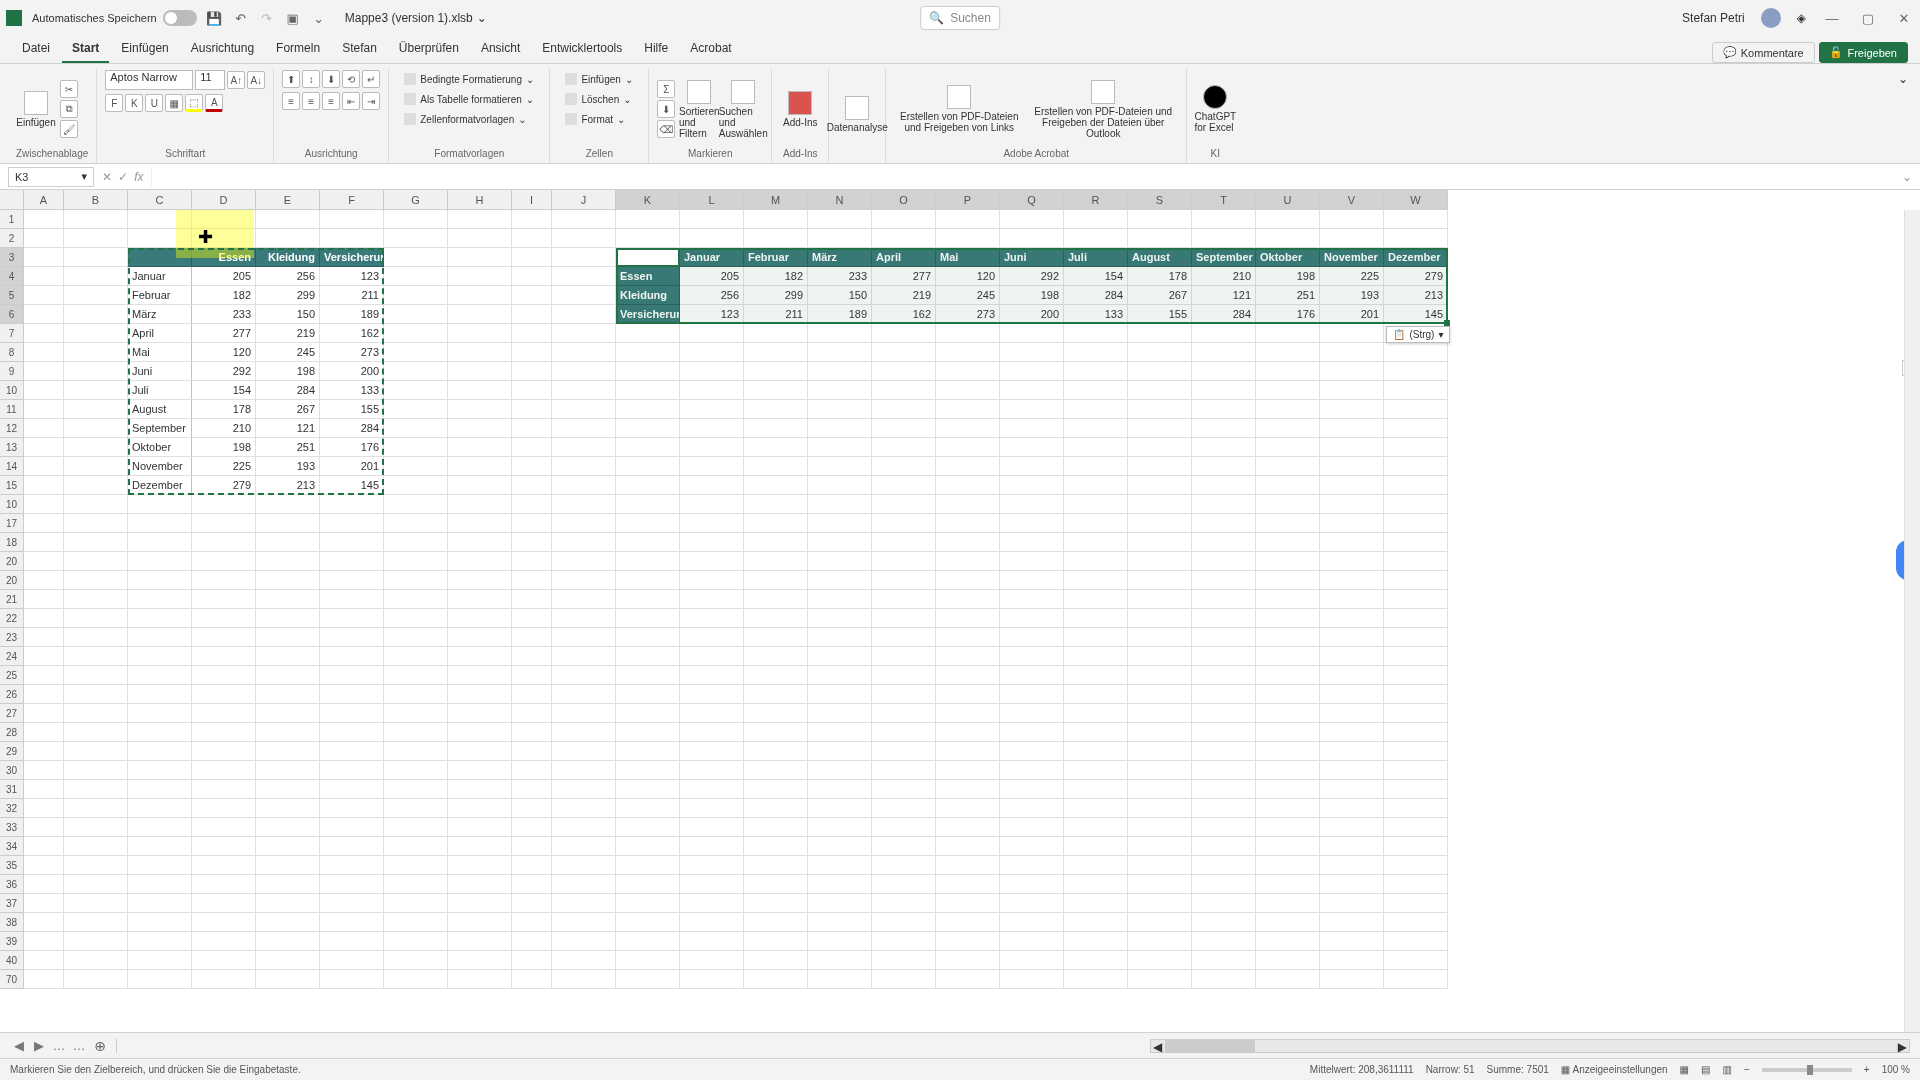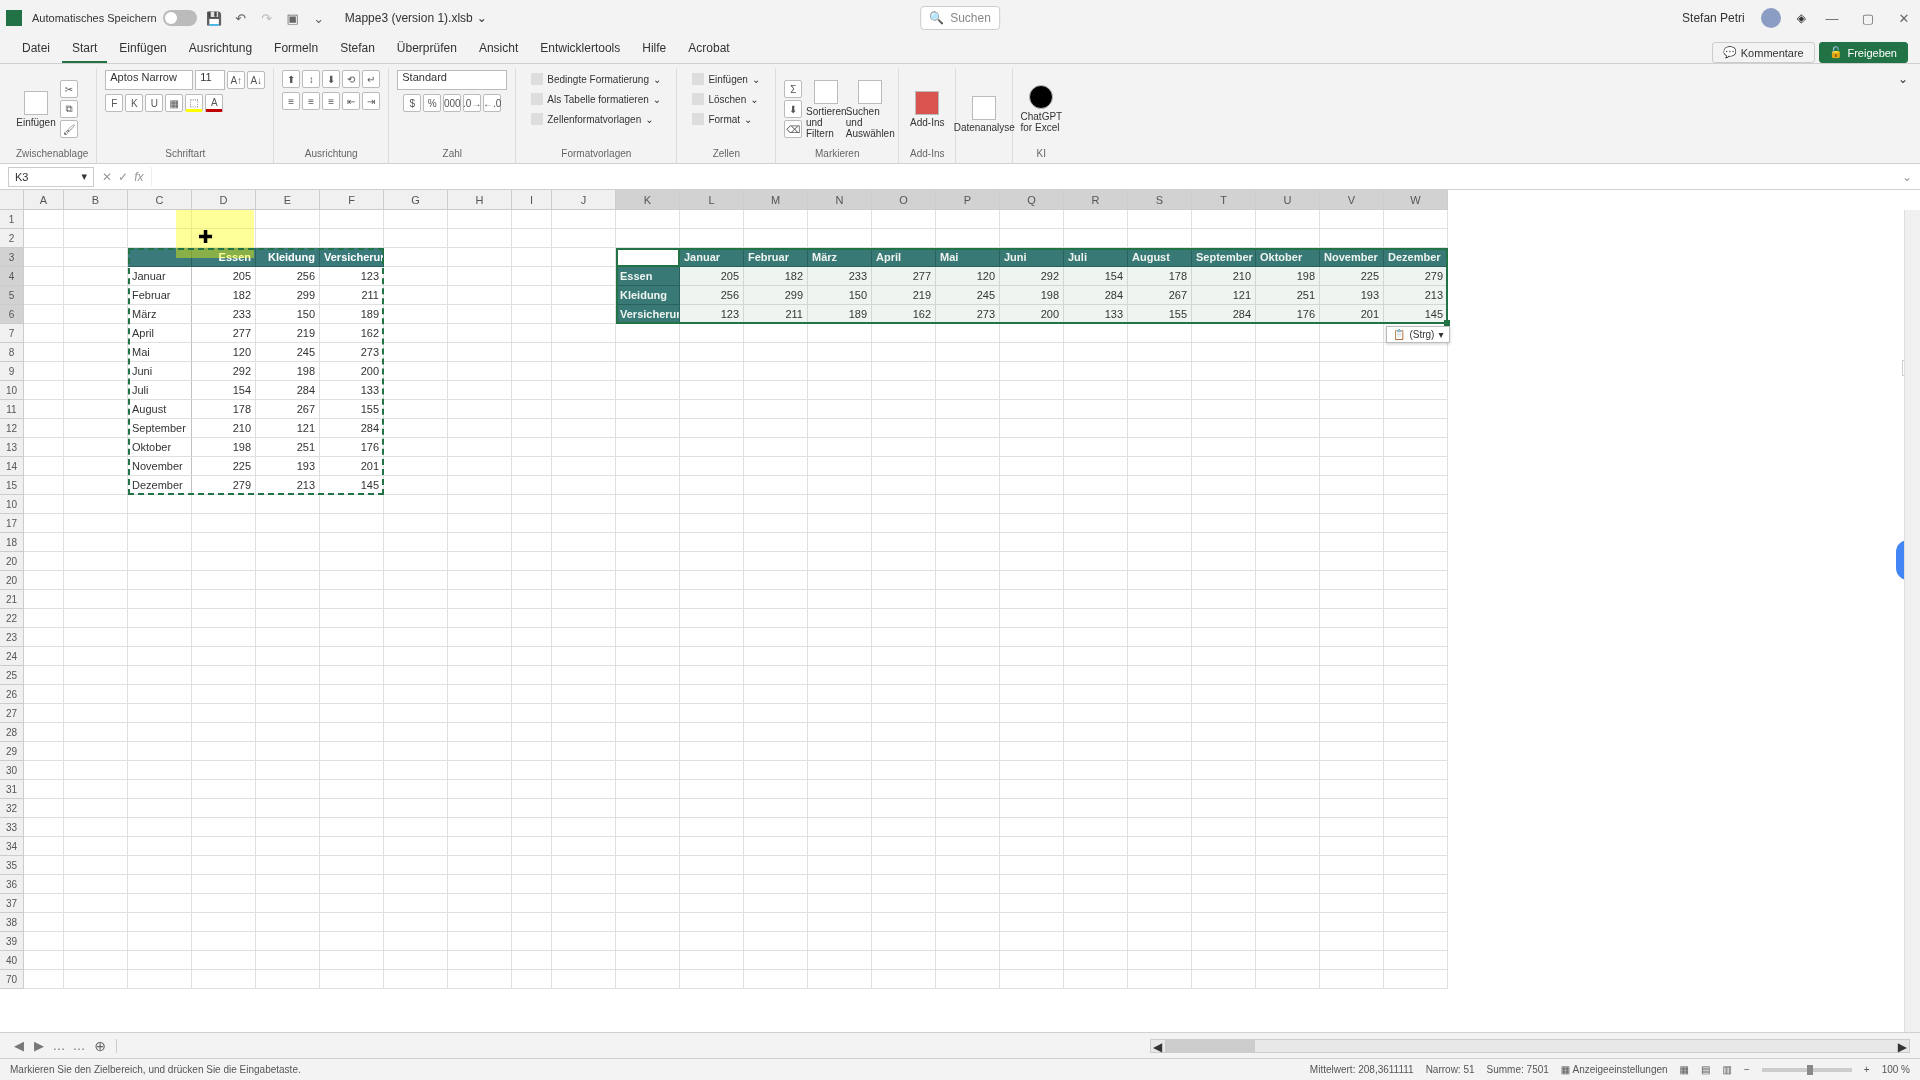--- a/index.html
+++ b/index.html
@@ -14,21 +14,21 @@
   .qat-icon { width: 16px; height: 16px; display: flex; align-items: center; justify-content: center; color: #666; font-size: 13px; }
   .file-title { font-size: 12px; color: #333; margin-left: 8px; display: flex; align-items: center; gap: 4px; }
   .search-box { flex: 0 0 360px; margin-left: auto; margin-right: auto; height: 24px; border: 1px solid #ccc; border-radius: 4px; background: #fff; display: flex; align-items: center; padding: 0 8px; gap: 6px; color: #888; font-size: 12px; position: absolute; left: 50%; transform: translateX(-50%); }
   .user-area { margin-left: auto; display: flex; align-items: center; gap: 16px; font-size: 12px; }
   .avatar { width: 20px; height: 20px; border-radius: 50%; background: #8b9dc3; }
   .win-btn { width: 20px; height: 14px; display: flex; align-items: center; justify-content: center; color: #666; font-size: 13px; }
   
   
   .tabs-row { height: 28px; background: #f3f3f3; display: flex; align-items: flex-end; padding: 0 12px; gap: 2px; border-bottom: 1px solid #d0d0d0; }
   .tab { padding: 4px 10px 6px 10px; font-size: 12px; color: #333; cursor: pointer; }
-  .tab.active { border-bottom: 2px solid #217346; font-weight: 400; }
+  .tab.active { border-bottom: 2px solid #217346; font-weight: 700; }
   .tab-right { margin-left: auto; display: flex; gap: 4px; align-items: center; }
   .comment-btn, .share-btn { padding: 3px 10px; font-size: 11px; border: 1px solid #ccc; border-radius: 3px; display: flex; align-items: center; gap: 4px; }
   .share-btn { background: #217346; color: #fff; border-color: #217346; }
   
   
   .ribbon { height: 100px; background: #f3f3f3; border-bottom: 1px solid #d0d0d0; display: flex; padding: 4px 8px 0 8px; }
   .group { display: flex; flex-direction: column; justify-content: space-between; border-right: 1px solid #ddd; padding: 2px 8px; }
   .group-body { display: flex; align-items: center; gap: 4px; flex: 1; }
   .group-label { text-align: center; font-size: 10px; color: #666; padding-bottom: 2px; position: relative; }
   .rb-icon { width: 18px; height: 18px; border: 1px solid #bbb; border-radius: 2px; display: flex; align-items: center; justify-content: center; font-size: 10px; color: #555; background: #fff; }
@@ -191,33 +191,20 @@
         <span class="rb-icon">≡</span>
         <span class="rb-icon">≡</span>
         <span class="rb-icon">≡</span>
         <span class="rb-icon">⇤</span>
         <span class="rb-icon">⇥</span>
       </div>
     </div>
     <div class="group-label">Ausrichtung</div>
   </div>
   <div class="group">
-    <div class="group-body" style="flex-direction:column;gap:4px;">
-      <div class="fmt-sel"><span>Standard</span></div>
-      <div style="display:flex;gap:2px;">
-        <span class="rb-icon">$</span>
-        <span class="rb-icon">%</span>
-        <span class="rb-icon">000</span>
-        <span class="rb-icon">.0→</span>
-        <span class="rb-icon">←.0</span>
-      </div>
-    </div>
-    <div class="group-label">Zahl</div>
-  </div>
-  <div class="group">
     <div class="group-body" style="flex-direction:column;align-items:flex-start;gap:2px;">
       <div class="rb-btn"><div class="box"></div><span>Bedingte Formatierung</span> ⌄</div>
       <div class="rb-btn"><div class="box"></div><span>Als Tabelle formatieren</span> ⌄</div>
       <div class="rb-btn"><div class="box"></div><span>Zellenformatvorlagen</span> ⌄</div>
     </div>
     <div class="group-label">Formatvorlagen</div>
   </div>
   <div class="group">
     <div class="group-body" style="flex-direction:column;align-items:flex-start;gap:2px;">
       <div class="rb-btn"><div class="box"></div><span>Einfügen</span> ⌄</div>
@@ -254,20 +241,33 @@
     <div class="group-label">Add-Ins</div>
   </div>
   <div class="group">
     <div class="group-body">
         <div class="rb-big">
           <div class="ico"></div>
           <span>Datenanalyse</span>
         </div>
       </div>
     <div class="group-label"></div>
+  </div>
+  <div class="group">
+    <div class="group-body">
+      <div class="rb-big" style="width:130px;">
+          <div class="ico"></div>
+          <span style="text-align:center">Erstellen von PDF-Dateien und Freigeben von Links</span>
+        </div>
+      <div class="rb-big" style="width:150px;">
+          <div class="ico"></div>
+          <span style="text-align:center">Erstellen von PDF-Dateien und Freigeben der Dateien über Outlook</span>
+        </div>
+    </div>
+    <div class="group-label">Adobe Acrobat</div>
   </div>
   <div class="group" style="border-right:none;">
     <div class="group-body">
         <div class="rb-big">
           <div class="ico" style="background:#000;border-radius:50%"></div>
           <span>ChatGPT for Excel</span>
         </div>
       </div>
     <div class="group-label">KI</div>
   </div>

